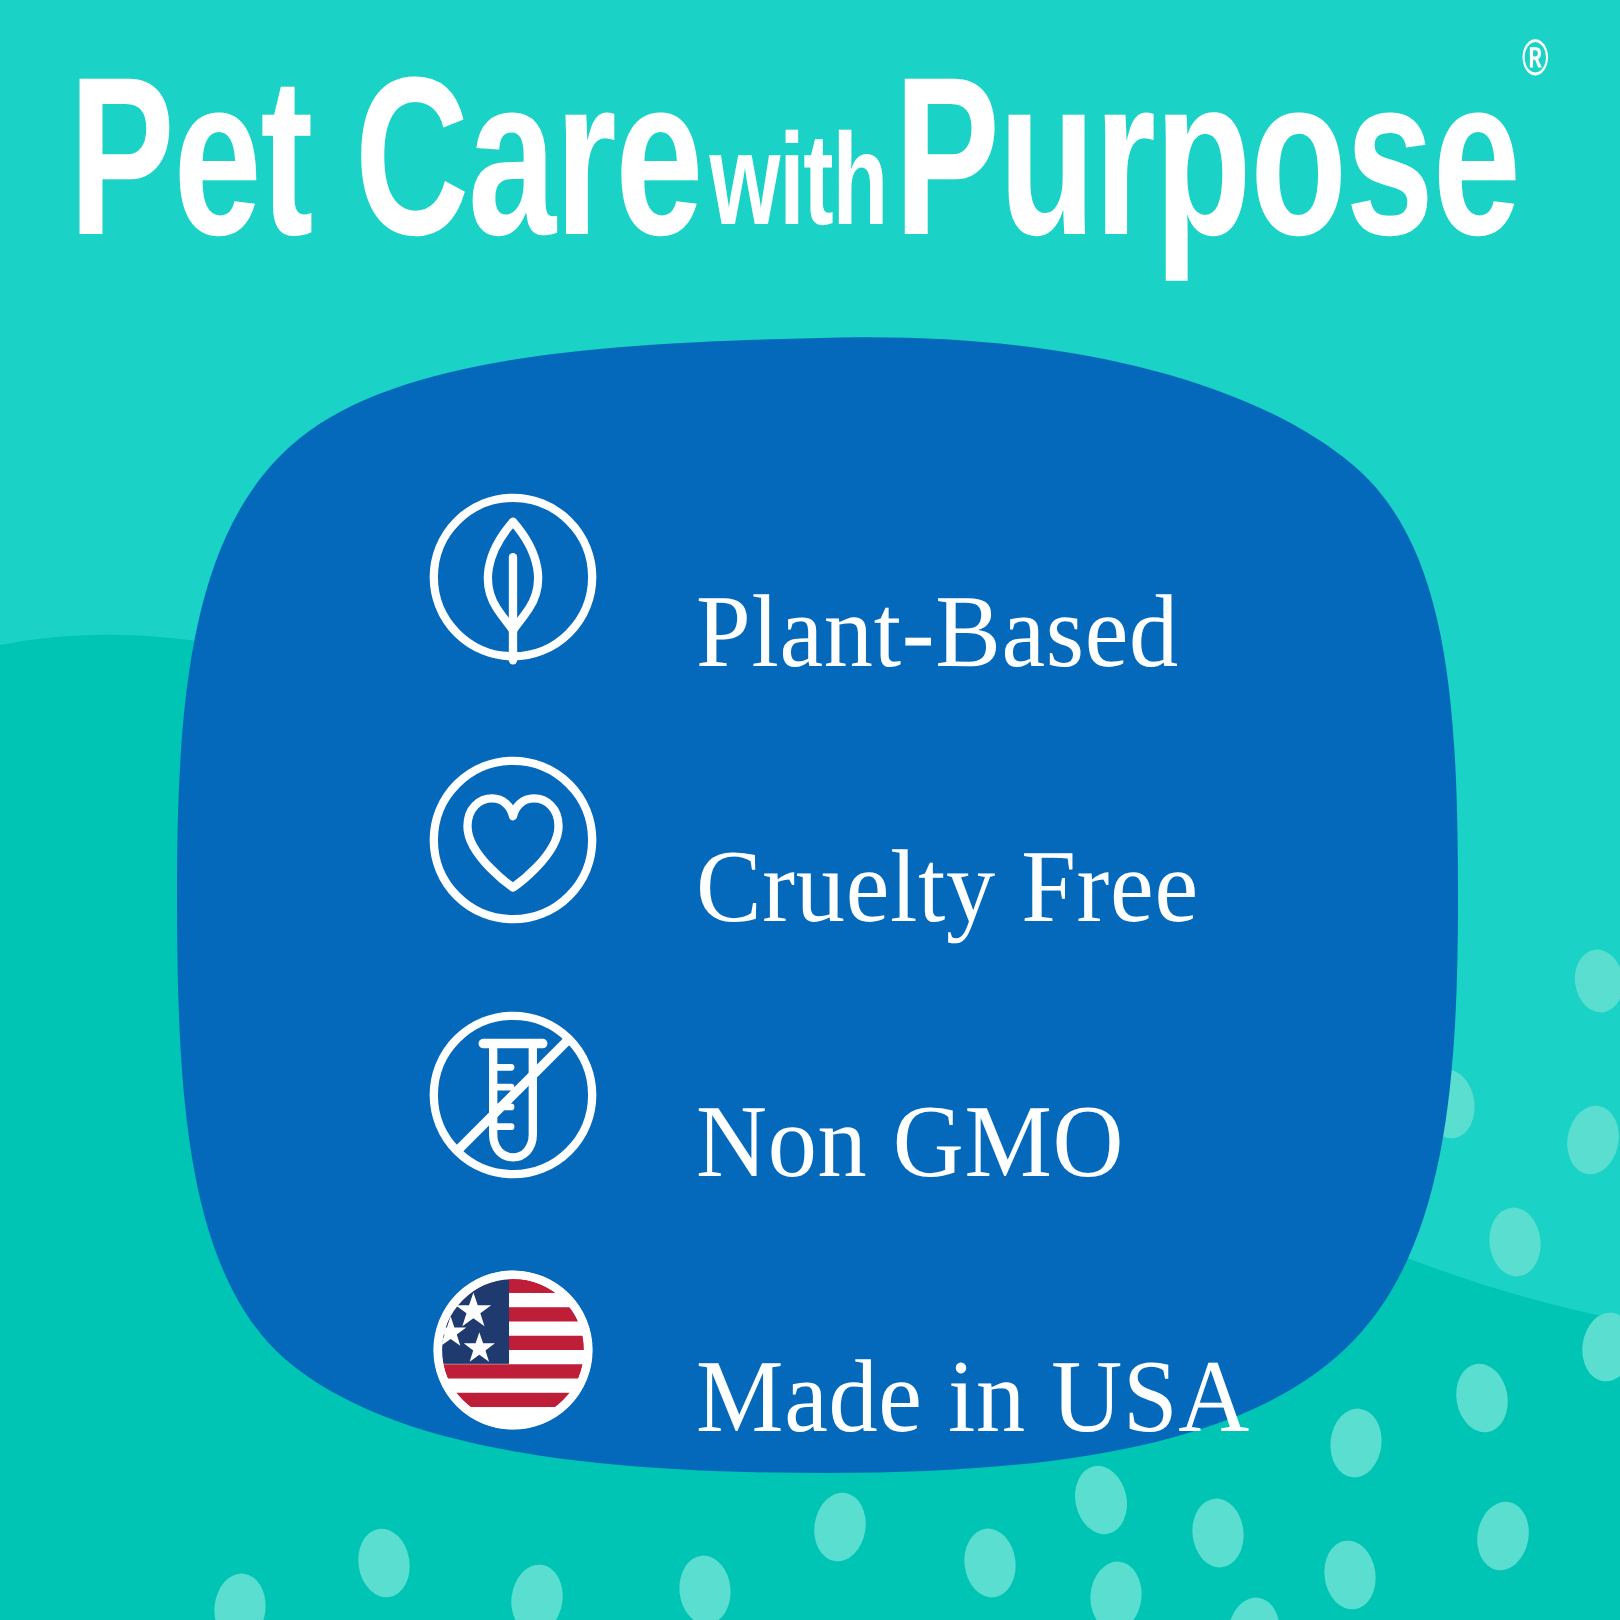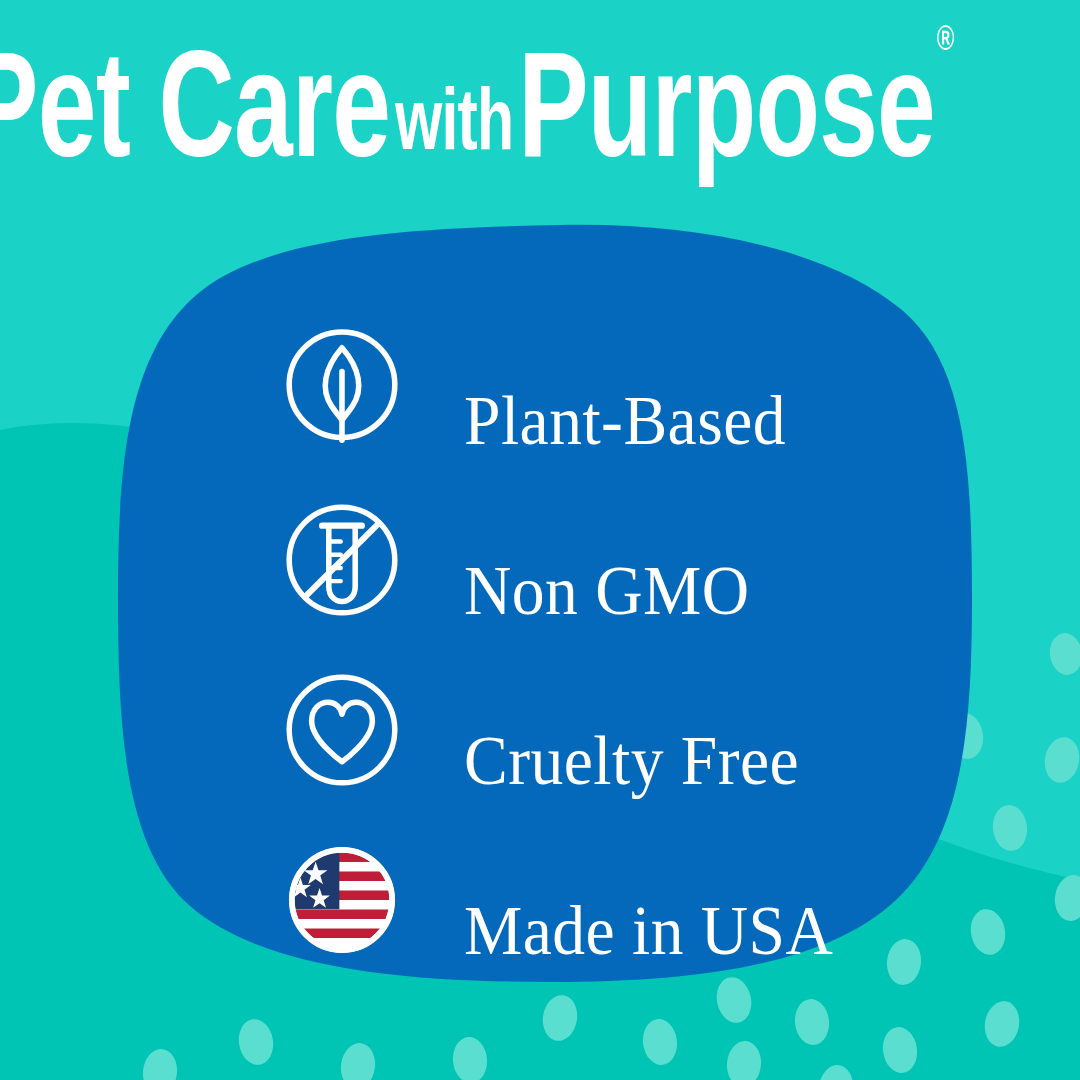--- a/index.html
+++ b/index.html
@@ -26,21 +26,21 @@
   }
   
   .headline-wrap {
     position: absolute;
     left: 0;
     top: 26px;
     width: 1076px;
     height: 170px;
     display: flex;
     align-items: flex-start;
-    justify-content: flex-end;
+    justify-content: center;
     pointer-events: none;
   }
   .headline {
     position: relative;
     display: inline-block;
     white-space: nowrap;
     color: #ffffff;
     font-family: "Liberation Sans", "DejaVu Sans", sans-serif;
     font-weight: 700;
     font-size: 132px;
@@ -161,40 +161,40 @@
         <circle cx="50" cy="46" r="40" fill="none" stroke="#ffffff" stroke-width="4.2"></circle>
         <path d="M50 18 C64 34, 66 50, 58 62 C54 68, 51 71, 50 73 C49 71, 46 68, 42 62 C34 50, 36 34, 50 18 Z" fill="none" stroke="#ffffff" stroke-width="4.2" stroke-linejoin="round"></path>
         <line x1="50" y1="36" x2="50" y2="88" stroke="#ffffff" stroke-width="4.2" stroke-linecap="round"></line>
       </svg>
       <div class="feature-label">Plant-Based</div>
     </div>
 
     <div class="feature-row">
       <svg class="feature-icon" viewBox="0 0 100 100">
         <circle cx="50" cy="50" r="40" fill="none" stroke="#ffffff" stroke-width="4.2"></circle>
+        <path d="M50 74 C50 74, 27 58, 27 43 C27 34, 33 29, 39.5 29 C45 29, 49 33, 50 38 C51 33, 55 29, 60.5 29 C67 29, 73 34, 73 43 C73 58, 50 74, 50 74 Z" fill="none" stroke="#ffffff" stroke-width="4.2" stroke-linejoin="round"></path>
+      </svg>
+      <div class="feature-label">Cruelty Free</div>
+    </div>
+
+    <div class="feature-row">
+      <svg class="feature-icon" viewBox="0 0 100 100">
+        <circle cx="50" cy="50" r="40" fill="none" stroke="#ffffff" stroke-width="4.2"></circle>
 
         <path d="M40 24 L40 70 C40 77, 44.5 81.5, 50 81.5 C55.5 81.5, 60 77, 60 70 L60 24" fill="none" stroke="#ffffff" stroke-width="4.2" stroke-linecap="round"></path>
         <line x1="35" y1="24" x2="65" y2="24" stroke="#ffffff" stroke-width="4.8" stroke-linecap="round"></line>
 
         <line x1="40" y1="36" x2="49" y2="36" stroke="#ffffff" stroke-width="3.4" stroke-linecap="round"></line>
         <line x1="40" y1="46" x2="49" y2="46" stroke="#ffffff" stroke-width="3.4" stroke-linecap="round"></line>
         <line x1="40" y1="56" x2="49" y2="56" stroke="#ffffff" stroke-width="3.4" stroke-linecap="round"></line>
         <line x1="40" y1="66" x2="49" y2="66" stroke="#ffffff" stroke-width="3.4" stroke-linecap="round"></line>
 
         <line x1="78" y1="22" x2="22" y2="78" stroke="#ffffff" stroke-width="4.6" stroke-linecap="round"></line>
       </svg>
       <div class="feature-label">Non GMO</div>
-    </div>
-
-    <div class="feature-row">
-      <svg class="feature-icon" viewBox="0 0 100 100">
-        <circle cx="50" cy="50" r="40" fill="none" stroke="#ffffff" stroke-width="4.2"></circle>
-        <path d="M50 74 C50 74, 27 58, 27 43 C27 34, 33 29, 39.5 29 C45 29, 49 33, 50 38 C51 33, 55 29, 60.5 29 C67 29, 73 34, 73 43 C73 58, 50 74, 50 74 Z" fill="none" stroke="#ffffff" stroke-width="4.2" stroke-linejoin="round"></path>
-      </svg>
-      <div class="feature-label">Cruelty Free</div>
     </div>
 
     <div class="feature-row">
       <svg class="feature-icon" viewBox="0 0 100 100">
         <defs>
           <clipPath id="flagClip">
               <circle cx="50" cy="50" r="36"></circle>
             </clipPath>
         </defs>
         <circle cx="50" cy="50" r="40" fill="#ffffff"></circle>

